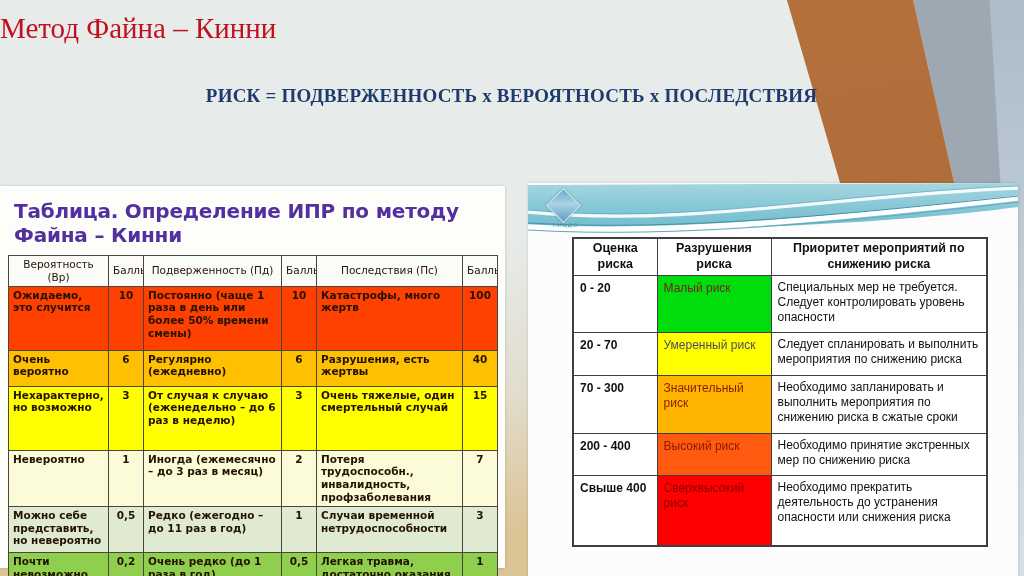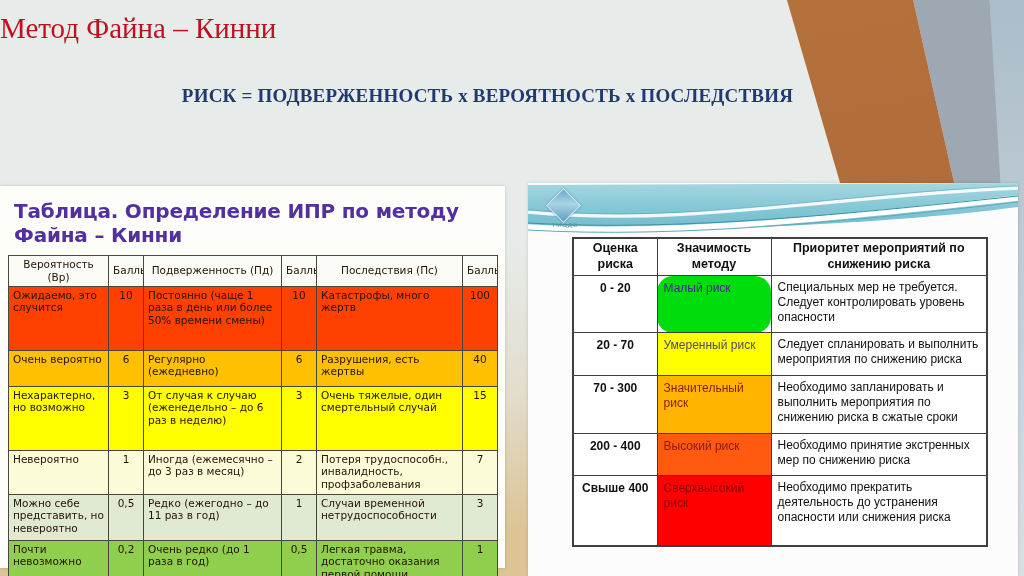--- a/index.html
+++ b/index.html
@@ -16,38 +16,38 @@
   .wedge-gray{background:var(--wedge-gray);clip-path:polygon(58% 0,87% 0,93% 47%,81% 47%);}
   .wedge-edge{background:linear-gradient(180deg,var(--edge-blue) 0%,#c2d0d9 55%,#d8e0e4 100%);
     clip-path:polygon(87% 0,100% 0,100% 100%,97% 100%);}
   
   .slide-title{
     position:absolute;top:12px;left:0;width:1000px;z-index:2;
     font-family:"Liberation Serif",serif;font-size:29px;font-weight:500;color:var(--title-red);
   }
   .slide-formula{
     position:absolute;top:85px;left:0;width:975px;text-align:center;z-index:2;
-    font-family:"Liberation Serif",serif;font-size:19px;font-weight:600;letter-spacing:.2px;color:var(--formula-navy);
+    font-family:"Liberation Serif",serif;font-size:19px;font-weight:600;letter-spacing:.2px;color:var(--formula-navy);padding-left:24px;
   }
   
   .left-panel{
     position:absolute;left:0;top:186px;width:505px;height:382px;background:#fdfdfa;z-index:3;
     box-shadow:0 0 3px rgba(0,0,0,.18);
   }
   .left-panel-title{
     padding:13px 0 0 14px;font-family:"DejaVu Sans",sans-serif;
     font-size:20px;font-weight:700;color:var(--left-title-purple);letter-spacing:-.2px;
   }
   table.ltab{
     border-collapse:collapse;table-layout:fixed;margin:8px 0 0 8px;width:489px;
     font-family:"DejaVu Sans",sans-serif;font-size:10.5px;color:#241303;
   }
   table.ltab td,table.ltab th{border:1px solid #4a463e;padding:2px 4px;vertical-align:top;line-height:1.22;overflow:hidden;}
   table.ltab th{font-weight:400;vertical-align:middle;text-align:center;background:#fbfbf8;height:24px;font-size:10.5px;}
-  table.ltab td{font-weight:400;margin-left:23px;}
+  table.ltab td{font-weight:700;margin-left:23px;}
   table.ltab td.num{text-align:center;}
   table.ltab col.c-text1{width:100px}table.ltab col.c-num{width:35px}
   table.ltab col.c-text2{width:138px}table.ltab col.c-text3{width:146px}
   table.ltab tbody tr:nth-child(1){height:64px}
   table.ltab tbody tr:nth-child(2){height:36px}
   table.ltab tbody tr:nth-child(3){height:64px}
   table.ltab tbody tr:nth-child(4){height:44px}
   table.ltab tbody tr:nth-child(5){height:46px}
   table.ltab tbody tr:nth-child(6){height:48px}
   
@@ -63,21 +63,21 @@
     border:1px solid #cfe6ef;box-shadow:0 0 2px rgba(0,40,70,.4);
   }
   .logo-text{position:absolute;left:0;top:33px;width:54px;text-align:center;font-size:6px;color:#5f93a8;letter-spacing:1px;}
   table.rtab{
     position:absolute;left:44px;top:54px;border-collapse:collapse;table-layout:fixed;width:414px;
     font-family:Liberation Sans, sans-serif;font-size:12px;color:#111;background:#fff;
   }
   table.rtab td,table.rtab th{border:1px solid #3f3f3f;padding:2px 6px;vertical-align:top;line-height:1.25;overflow:hidden;}
   table.rtab{border:2px solid #3f3f3f;}
   table.rtab th{font-weight:700;text-align:center;vertical-align:middle;height:32px;font-size:12.5px;}
-  table.rtab td.range{text-align:center;font-weight:700;padding-top:5px;}
+  table.rtab td.range{text-align:left;font-weight:700;padding-top:5px;}
   table.rtab td.sig{font-weight:400;padding-top:5px;}
   table.rtab td.prio{padding-top:4px;}
   table.rtab col.c-range{width:84px}table.rtab col.c-sig{width:114px}table.rtab col.c-prio{width:216px}
   table.rtab tbody tr:nth-child(1){height:57px}
   table.rtab tbody tr:nth-child(2){height:43px}
   table.rtab tbody tr:nth-child(3){height:58px}
   table.rtab tbody tr:nth-child(4){height:42px}
   table.rtab tbody tr:nth-child(5){height:70px}
 </style>
 </head>
@@ -188,28 +188,28 @@
   </div>
   <table class="rtab">
     <colgroup>
         <col class="c-range">
         <col class="c-sig">
         <col class="c-prio">
       </colgroup>
     <thead>
         <tr>
           <th>Оценка риска</th>
-          <th>Значимость методу</th>
+          <th>Разрушения риска</th>
           <th>Приоритет мероприятий по снижению риска</th>
         </tr>
       </thead>
     <tbody>
         <tr>
           <td class="range">0 - 20</td>
-          <td class="sig" style="background: rgb(0, 221, 12); color: #4c1d95; border-radius: 16px;">Малый риск</td>
+          <td class="sig" style="background: rgb(0, 221, 12); color: #7f1d1d;">Малый риск</td>
           <td class="prio">Специальных мер не требуется. Следует контролировать уровень опасности</td>
         </tr>
         <tr>
           <td class="range">20 - 70</td>
           <td class="sig" style="background: rgb(255, 255, 0); color: rgb(77, 77, 98); margin-left: 18px;">Умеренный риск</td>
           <td class="prio">Следует спланировать и выполнить мероприятия по снижению риска</td>
         </tr>
         <tr>
           <td class="range">70 - 300</td>
           <td class="sig" style="background: rgb(255, 180, 0); color: rgb(139, 26, 0);">Значительный риск</td>

